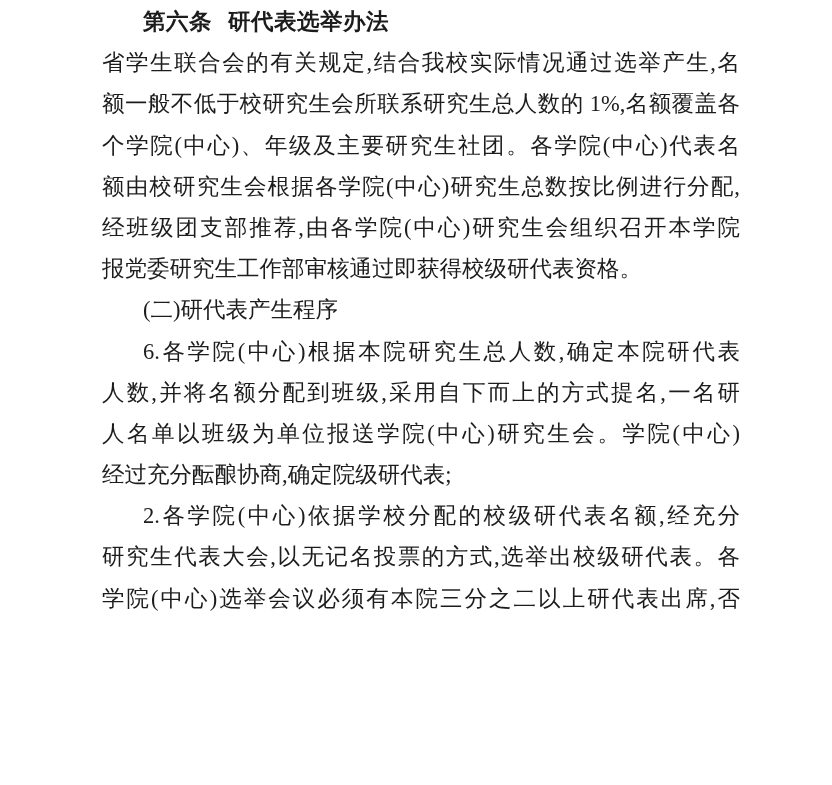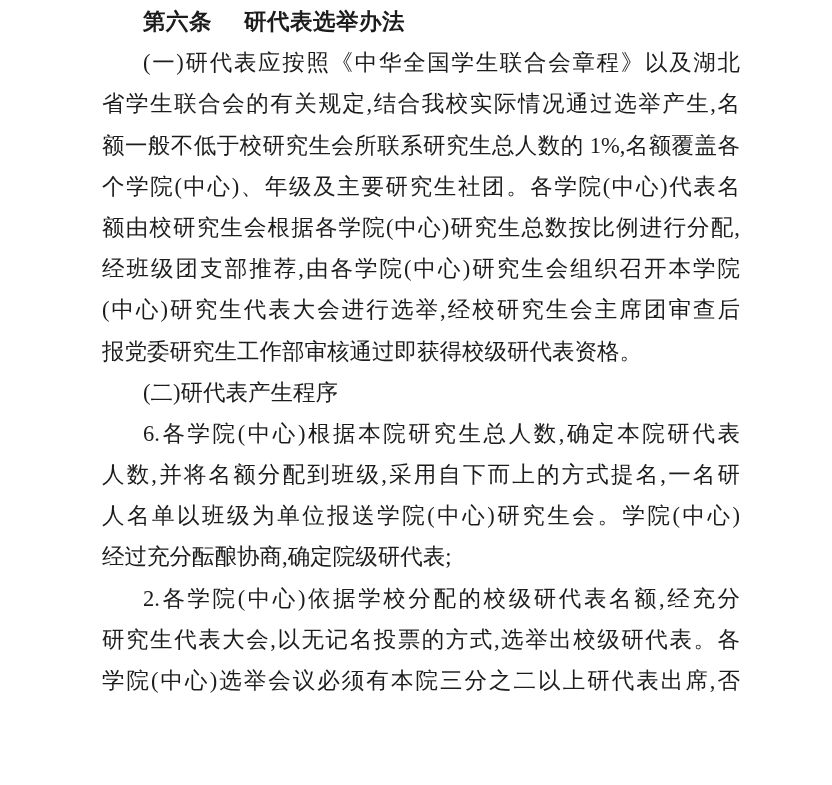--- a/index.html
+++ b/index.html
@@ -29,43 +29,41 @@
     text-align: justify;
     text-align-last: justify;
     text-justify: inter-character;
     overflow: hidden;
   }
   .line.indent {
     text-indent: 41px;
   }
   .heading .num {
     font-weight: bold;
-    margin-right: 32px;
+    margin-right: 16px;
     letter-spacing: 0.5px;
   }
   .heading .title {
     letter-spacing: 0.5px;
     font-weight: bold;
   }
 </style>
 </head>
 <body>
 
 <div class="doc-body">
   <div class="line heading indent">
     <span class="num">第六条</span><span class="title">研代表选举办法</span>
   </div>
   <div id="lines-container">
-      <div class="line indent fill">(一)研代表应按照《中华全国学生联合会章程》以及湖北</div>
       <div class="line fill">省学生联合会的有关规定,结合我校实际情况通过选举产生,名</div>
       <div class="line fill">额一般不低于校研究生会所联系研究生总人数的 1%,名额覆盖各</div>
       <div class="line fill">个学院(中心)、年级及主要研究生社团。各学院(中心)代表名</div>
       <div class="line fill">额由校研究生会根据各学院(中心)研究生总数按比例进行分配,</div>
       <div class="line fill">经班级团支部推荐,由各学院(中心)研究生会组织召开本学院</div>
-      <div class="line fill">(中心)研究生代表大会进行选举,经校研究生会主席团审查后</div>
       <div class="line">报党委研究生工作部审核通过即获得校级研代表资格。</div>
       <div class="line indent">(二)研代表产生程序</div>
       <div class="line indent fill">6.各学院(中心)根据本院研究生总人数,确定本院研代表</div>
       <div class="line fill">人数,并将名额分配到班级,采用自下而上的方式提名,一名研</div>
       <div class="line fill">人名单以班级为单位报送学院(中心)研究生会。学院(中心)</div>
       <div class="line">经过充分酝酿协商,确定院级研代表;</div>
       <div class="line indent fill">2.各学院(中心)依据学校分配的校级研代表名额,经充分</div>
       <div class="line fill">研究生代表大会,以无记名投票的方式,选举出校级研代表。各</div>
       <div class="line fill">学院(中心)选举会议必须有本院三分之二以上研代表出席,否</div>
     </div>

